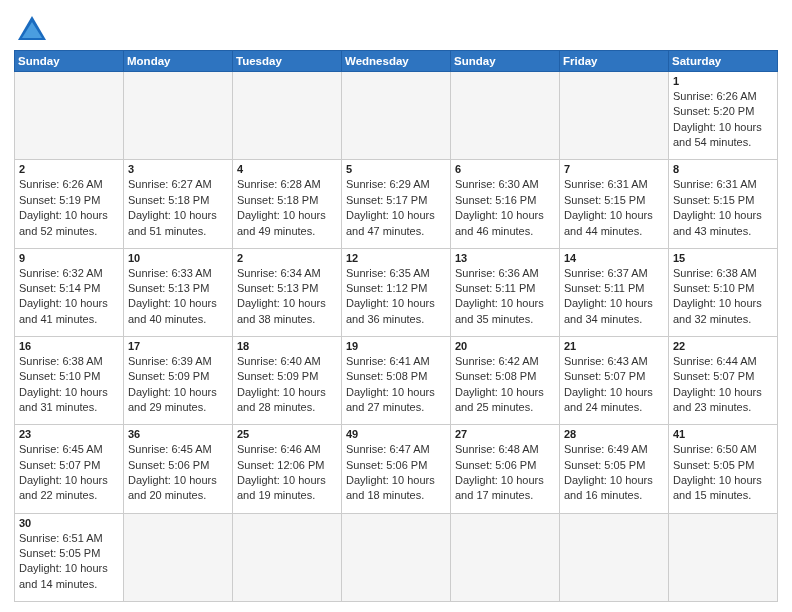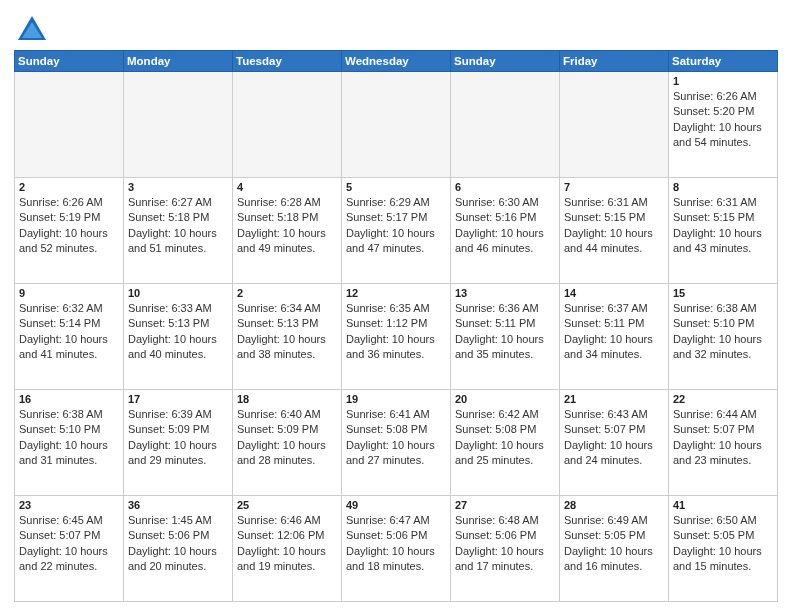--- a/index.html
+++ b/index.html
@@ -306,21 +306,21 @@
         <tr>
           <td>
             <span class="day-num">23</span>
             <div class="day-info">Sunrise: 6:45 AM
 Sunset: 5:07 PM
 Daylight: 10 hours
 and 22 minutes.</div>
           </td>
           <td>
             <span class="day-num">36</span>
-            <div class="day-info">Sunrise: 1:45 AM
+            <div class="day-info">Sunrise: 6:45 AM
 Sunset: 5:06 PM
 Daylight: 10 hours
 and 20 minutes.</div>
           </td>
           <td>
             <span class="day-num">25</span>
             <div class="day-info">Sunrise: 6:46 AM
 Sunset: 12:06 PM
 Daylight: 10 hours
 and 19 minutes.</div>
@@ -346,16 +346,31 @@
 Daylight: 10 hours
 and 16 minutes.</div>
           </td>
           <td>
             <span class="day-num">41</span>
             <div class="day-info">Sunrise: 6:50 AM
 Sunset: 5:05 PM
 Daylight: 10 hours
 and 15 minutes.</div>
           </td>
+        </tr>
+        <tr class="last-row">
+          <td>
+            <span class="day-num">30</span>
+            <div class="day-info">Sunrise: 6:51 AM
+Sunset: 5:05 PM
+Daylight: 10 hours
+and 14 minutes.</div>
+          </td>
+          <td class="empty"></td>
+          <td class="empty"></td>
+          <td class="empty"></td>
+          <td class="empty"></td>
+          <td class="empty"></td>
+          <td class="empty"></td>
         </tr>
       </tbody>
   </table>
 </div>
 
 </body></html>

